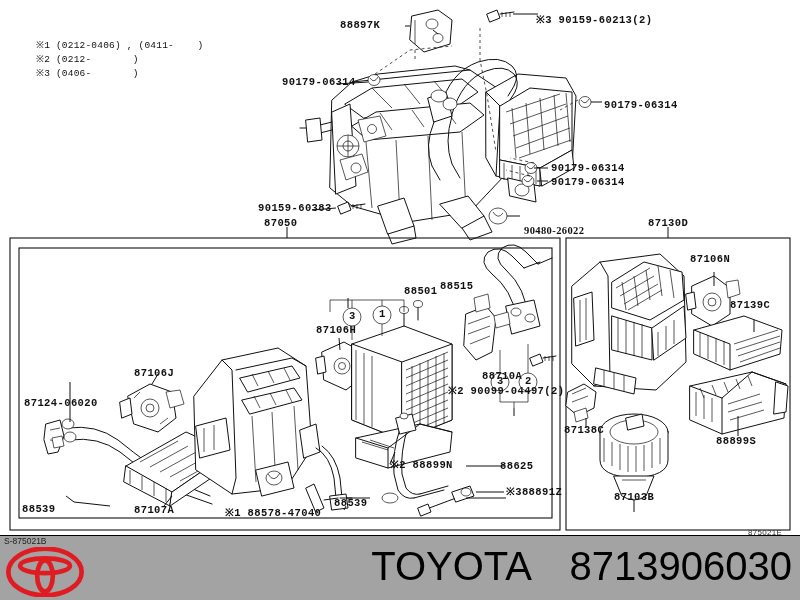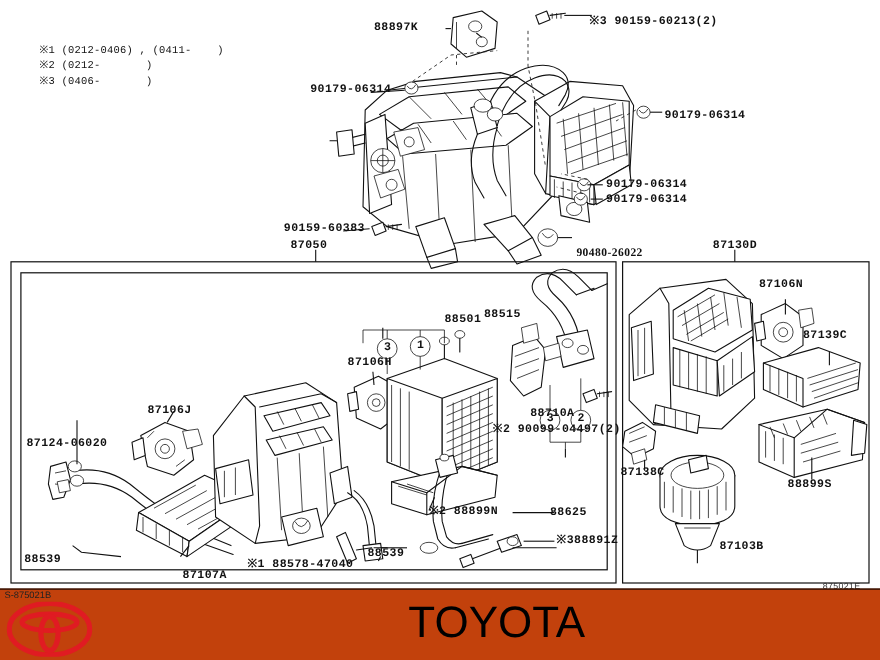--- a/index.html
+++ b/index.html
@@ -20,21 +20,21 @@
     position:absolute;white-space:pre;
     font-family:"Liberation Mono","DejaVu Sans Mono",monospace;
     font-size:9.5px;font-weight:normal;color:#111;line-height:1.55;
     letter-spacing:0.2px;
   }
   .corner{
     position:absolute;font-family:"Liberation Sans",sans-serif;
     font-size:8px;color:#333;letter-spacing:0.3px;
   }
   
-  #footer{position:absolute;left:0;top:535px;width:800px;height:65px;background:#c2410c;}
+  #footer{position:absolute;left:0;top:535px;width:800px;height:65px;background:#a3a3a3;}
   #footline{position:absolute;left:0;top:0;width:800px;height:1px;background:#000;}
   #partno{
     position:absolute;right:8px;top:7px;
     font-family:"Liberation Sans","DejaVu Sans",sans-serif;
     font-size:40px;font-weight:400;color:#000;letter-spacing:0px;
     line-height:48px;
   }
   #brandword{
     position:absolute;right:268px;top:7px;
     font-family:"Liberation Sans","DejaVu Sans",sans-serif;
@@ -405,50 +405,51 @@
 <div class="lbl" style="left:551px;top:163px;">90179-06314</div>
 <div class="lbl" style="left:551px;top:177px;">90179-06314</div>
 <div class="lbl" style="left:258px;top:203px;">90159-60383</div>
 <div class="lbl" style="left:524px;top:225px;font-family:Liberation Serif, serif;">90480-26022</div>
 <div class="lbl" style="left:264px;top:218px;">87050</div>
 
 <div class="lbl" style="left:648px;top:218px;">87130D</div>
 
 <div class="lbl" style="left:24px;top:398px;">87124-06020</div>
 <div class="lbl" style="left:134px;top:368px;">87106J</div>
-<div class="lbl" style="left:134px;top:518px;margin-left:32px;">87107A</div>
+<div class="lbl" style="left:134px;top:505px;">87107A</div>
 <div class="lbl" style="left:316px;top:325px;">87106H</div>
 <div class="lbl" style="left:404px;top:286px;">88501</div>
 <div class="lbl" style="left:440px;top:281px;">88515</div>
 <div class="lbl" style="left:482px;top:371px;">88710A</div>
 <div class="lbl" style="left:432px;top:386px;margin-left:16px;">※2 90099-04497(2)</div>
 <div class="lbl" style="left:225px;top:508px;">※1 88578-47040</div>
 <div class="lbl" style="left:22px;top:504px;">88539</div>
 <div class="lbl" style="left:334px;top:498px;">88539</div>
 <div class="lbl" style="left:378px;top:460px;margin-left:12px;">※2 88899N</div>
 <div class="lbl" style="left:500px;top:461px;">88625</div>
 <div class="lbl" style="left:506px;top:487px;">※388891Z</div>
 
 <div class="lbl" style="left:349px;top:311px;">3</div>
 <div class="lbl" style="left:379px;top:309px;">1</div>
 <div class="lbl" style="left:497px;top:376px;">3</div>
 <div class="lbl" style="left:525px;top:376px;">2</div>
 
 <div class="lbl" style="left:690px;top:254px;">87106N</div>
 <div class="lbl" style="left:730px;top:300px;">87139C</div>
 <div class="lbl" style="left:564px;top:425px;">87138C</div>
-<div class="lbl" style="left:614px;top:492px;margin-left:40px;">87103B</div>
+<div class="lbl" style="left:614px;top:492px;">87103B</div>
 <div class="lbl" style="left:716px;top:436px;">88899S</div>
 
 <div class="corner" style="left:748px;top:528px;">875021E</div>
 
 <div id="footer">
   <div id="footline"></div>
   <div id="sheetcode">S-875021B</div>
 
   <svg id="logo" viewBox="0 0 100 64" xmlns="http://www.w3.org/2000/svg">
     <ellipse cx="50" cy="32" rx="47" ry="30" fill="none" stroke="#E01B22" stroke-width="6"></ellipse>
     <ellipse cx="50" cy="24" rx="32" ry="9.5" fill="none" stroke="#E01B22" stroke-width="6"></ellipse>
     <ellipse cx="50" cy="37" rx="10" ry="20" fill="none" stroke="#E01B22" stroke-width="6"></ellipse>
   </svg>
 
   <div id="brandword">TOYOTA</div>
+  <div id="partno">8713906030</div>
 </div>
 
 </body></html>

